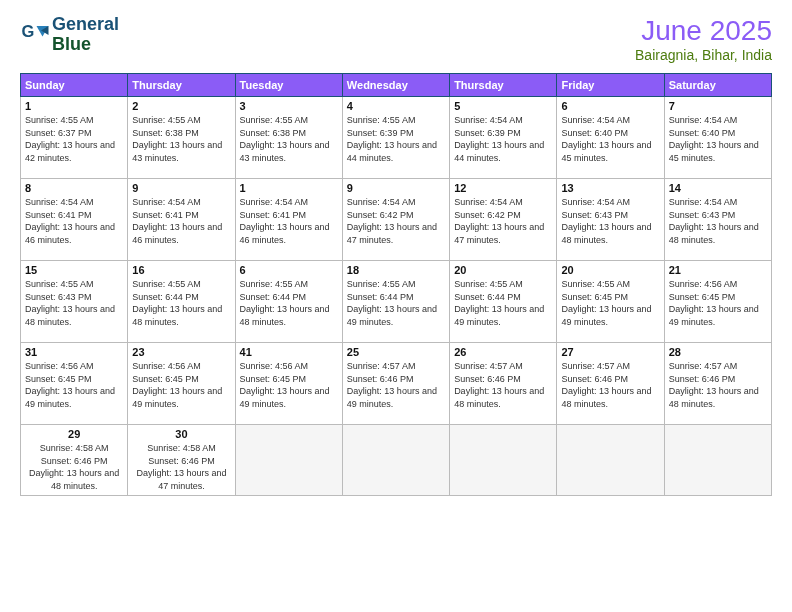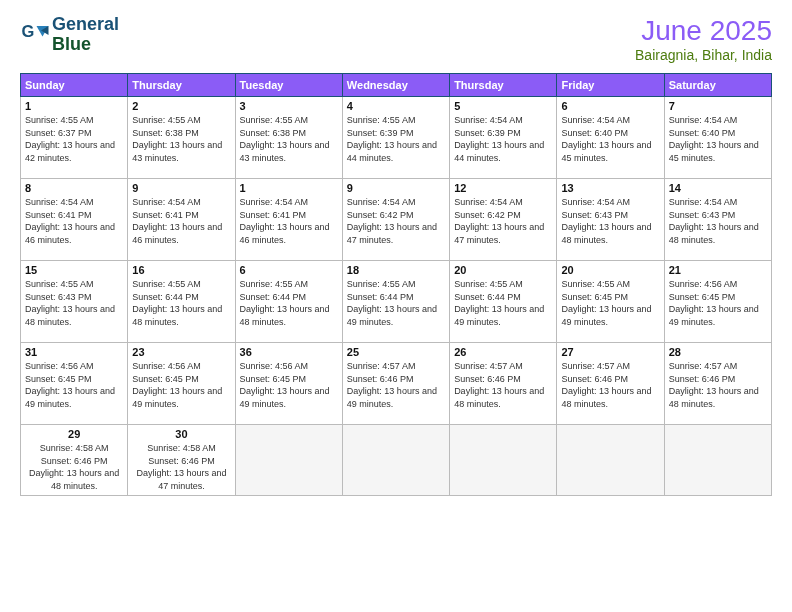--- a/index.html
+++ b/index.html
@@ -222,21 +222,21 @@
         <tr>
           <td>
         <span class="day-num">31</span>
         <span class="day-info">Sunrise: 4:56 AM<br>Sunset: 6:45 PM<br>Daylight: 13 hours and 49 minutes.</span>
       </td>
           <td>
         <span class="day-num">23</span>
         <span class="day-info">Sunrise: 4:56 AM<br>Sunset: 6:45 PM<br>Daylight: 13 hours and 49 minutes.</span>
       </td>
           <td>
-        <span class="day-num">36</span>
+        <span class="day-num">41</span>
         <span class="day-info">Sunrise: 4:56 AM<br>Sunset: 6:45 PM<br>Daylight: 13 hours and 49 minutes.</span>
       </td>
           <td>
         <span class="day-num">25</span>
         <span class="day-info">Sunrise: 4:57 AM<br>Sunset: 6:46 PM<br>Daylight: 13 hours and 49 minutes.</span>
       </td>
           <td>
         <span class="day-num">26</span>
         <span class="day-info">Sunrise: 4:57 AM<br>Sunset: 6:46 PM<br>Daylight: 13 hours and 48 minutes.</span>
       </td>

